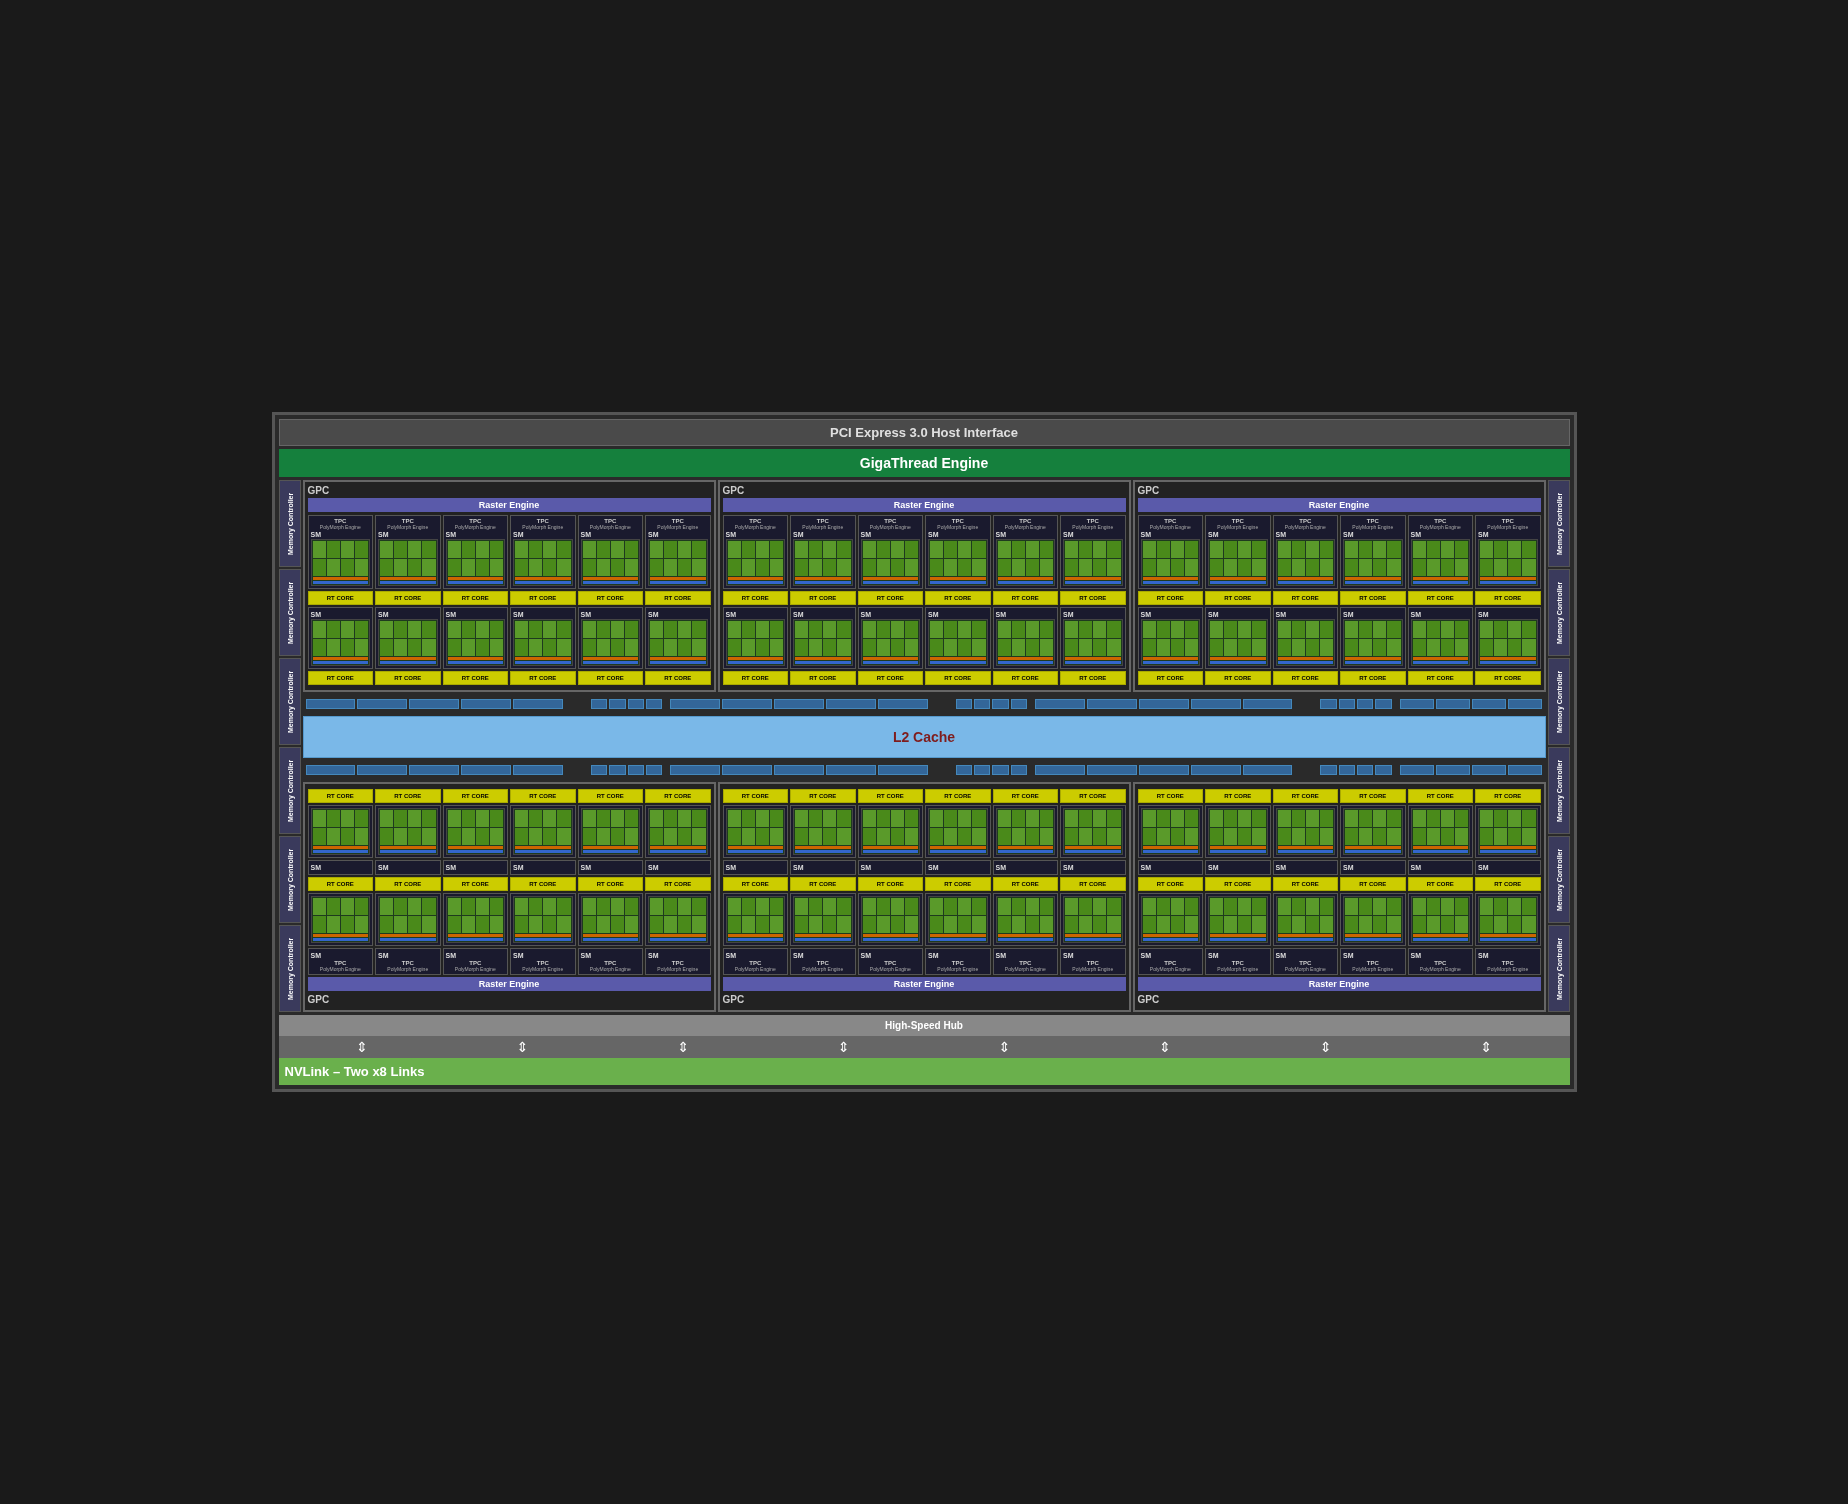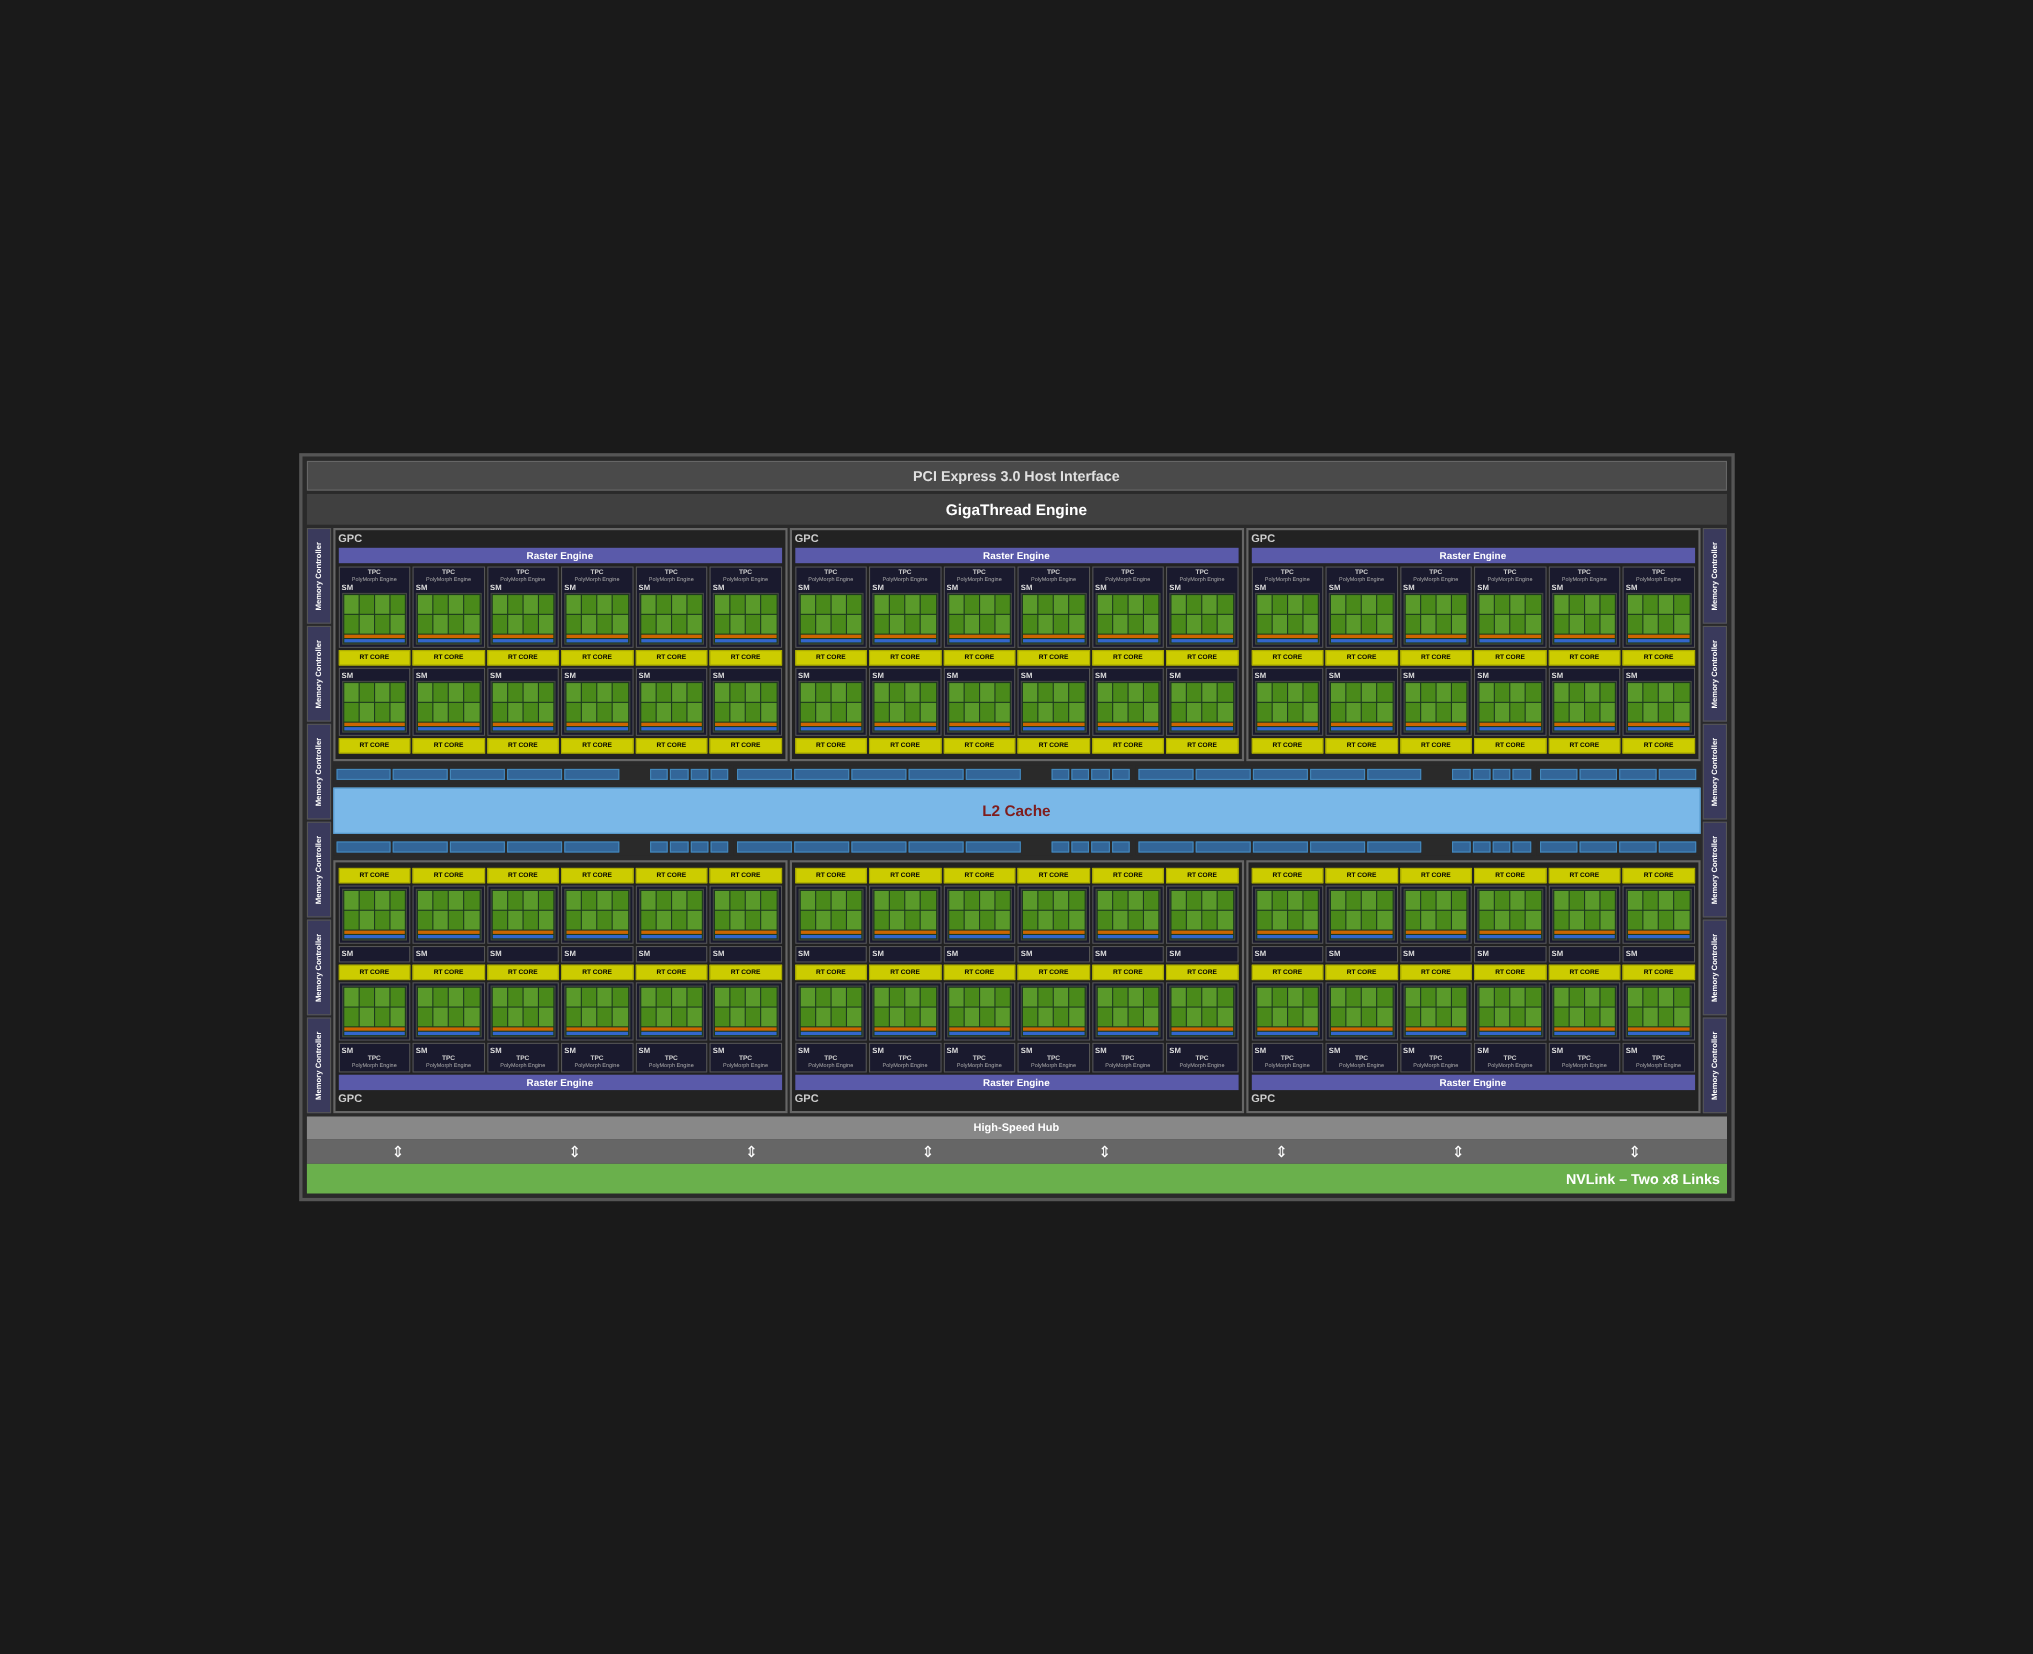--- a/index.html
+++ b/index.html
@@ -21,21 +21,21 @@
       background: #4a4a4a;
       color: #e0e0e0;
       text-align: center;
       padding: 5px;
       font-size: 13px;
       font-weight: bold;
       border: 1px solid #666;
       margin-bottom: 3px;
     }
     .gigathread-bar {
-      background: #404040;
+      background: #15803d;
       color: #fff;
       text-align: center;
       padding: 6px;
       font-size: 14px;
       font-weight: bold;
       margin-bottom: 3px;
     }
     .main-content {
       display: flex;
       gap: 2px;
@@ -173,21 +173,21 @@
       background: #666;
       padding: 3px;
     }
     .hub-arrow {
       color: #fff;
       font-size: 14px;
     }
     .nvlink-bar {
       background: #6ab04c;
       color: #fff;
-      text-align: right;
+      text-align: left;
       padding: 6px;
       font-size: 13px;
       font-weight: bold;
     }
     
     .mini-sm {
       flex: 1;
       border: 1px solid #444;
       background: #1e3a1e;
     }

